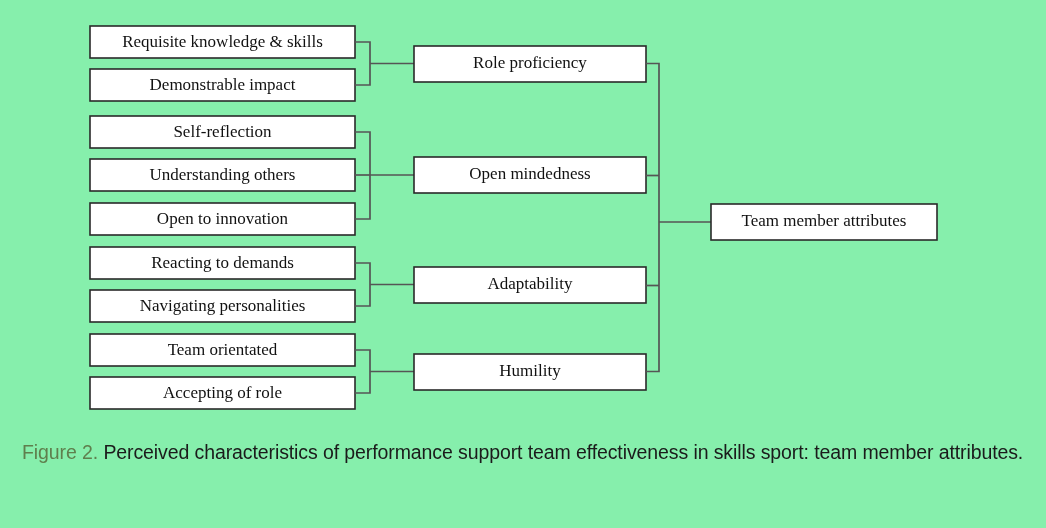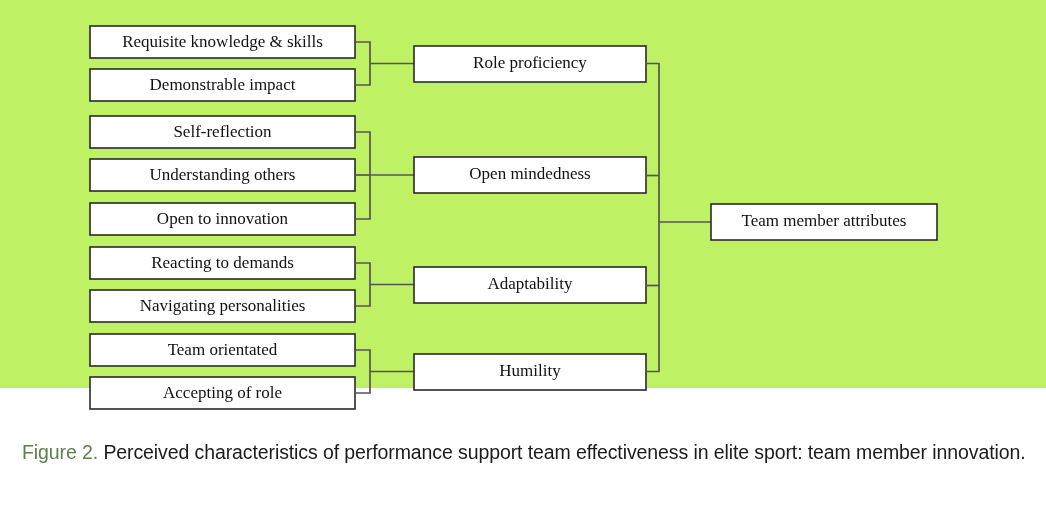--- a/index.html
+++ b/index.html
@@ -9,22 +9,22 @@
   }
   body {
     width: 1046px;
     height: 528px;
     font-family: "Liberation Serif", serif;
     overflow: hidden;
   }
   #page {
     position: relative;
     width: 1046px;
-    height: 388px;
-    background: #bef264;
+    height: 528px;
+    background: #86efac;
   }
   #diagram {
     position: absolute;
     left: 0;
     top: 0;
     width: 1046px;
     height: 430px;
   }
   .node-rect {
     fill: #ffffff;
@@ -152,15 +152,15 @@
       <path class="connector" d="M659,222 L711,222" stroke="#555555"></path>
     </g>
 
     <g>
       <rect class="node-rect" x="711" y="204" width="226" height="36" fill="#ffffff" stroke="#2a2a2a"></rect>
       <text class="node-label" x="824" y="222.5">Team member attributes</text>
     </g>
 
   </svg>
 
-  <div id="caption"><span class="fig-num" style="color: rgb(95, 127, 77);">Figure 2.</span><span class="cap-text" style="color: rgb(27, 27, 27);"> Perceived characteristics of performance support team effectiveness in elite sport: team member innovation.</span></div>
+  <div id="caption"><span class="fig-num" style="color: rgb(95, 127, 77);">Figure 2.</span><span class="cap-text" style="color: rgb(27, 27, 27);"> Perceived characteristics of performance support team effectiveness in skills sport: team member attributes.</span></div>
 
 </div>
 
 </body></html>

